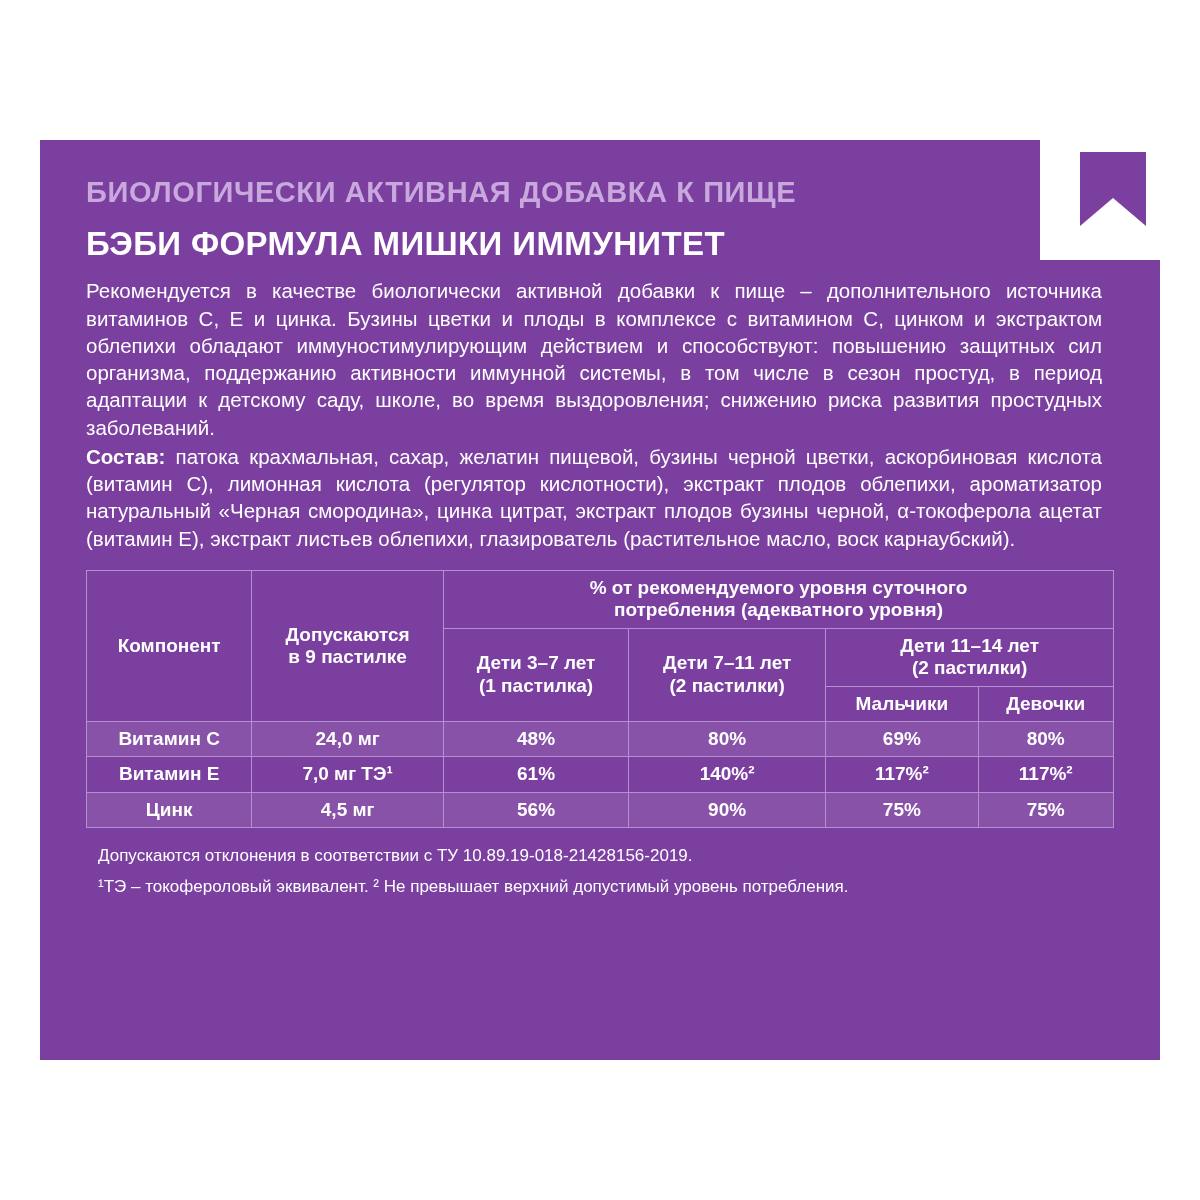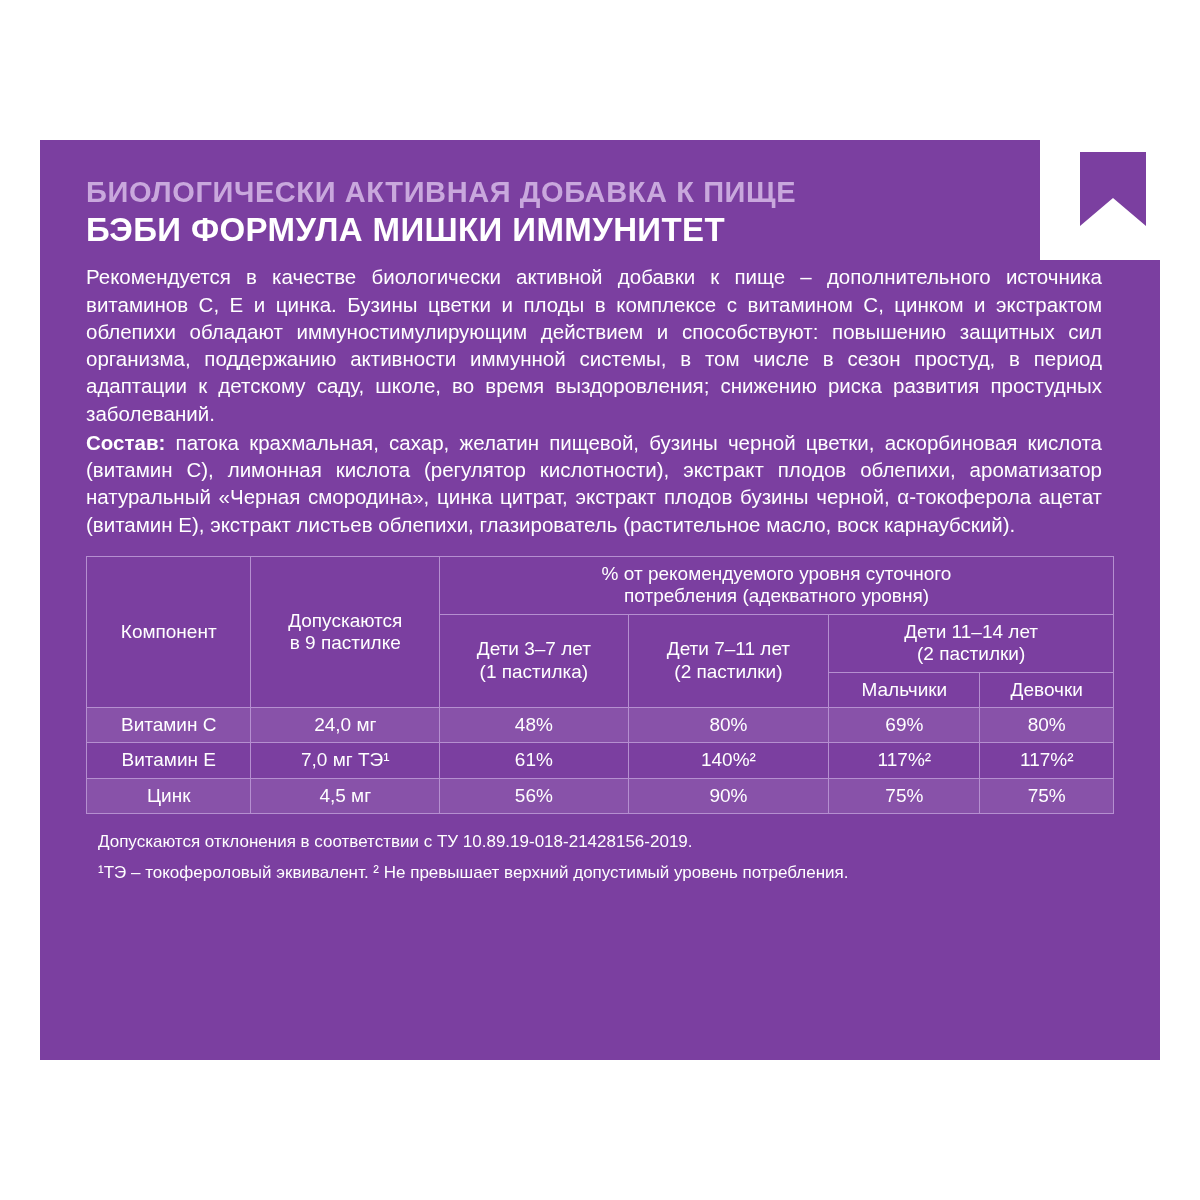--- a/index.html
+++ b/index.html
@@ -55,21 +55,21 @@
     letter-spacing: 0.6px;
     color: #c9a8dd;
     margin: 8px 0 4px 0;
     line-height: 1.12;
   }
   .title {
     font-size: 33px;
     font-weight: bold;
     letter-spacing: 0.4px;
     color: #ffffff;
-    margin: 4px 0 14px 0;
+    margin: 18px 0 14px 0;
     line-height: 1.12;
   }
   .body-text {
     padding: 0 46px;
     font-size: 20.5px;
     line-height: 1.33;
     text-align: justify;
     color: #ffffff;
   }
   .body-text p {
@@ -85,21 +85,21 @@
   table.nutri {
     width: 100%;
     border-collapse: collapse;
     font-size: 19px;
     color: #ffffff;
   }
   table.nutri th, table.nutri td {
     border: 1px solid #b58fd0;
     padding: 6px 14px;
     text-align: center;
-    font-weight: normal;
+    font-weight: bold;
     line-height: 1.18;
   }
   table.nutri .hdr {
     font-size: 19px;
   }
   table.nutri td.comp,
   table.nutri th.comp {
     text-align: center;
     padding-left: 14px;
   }

